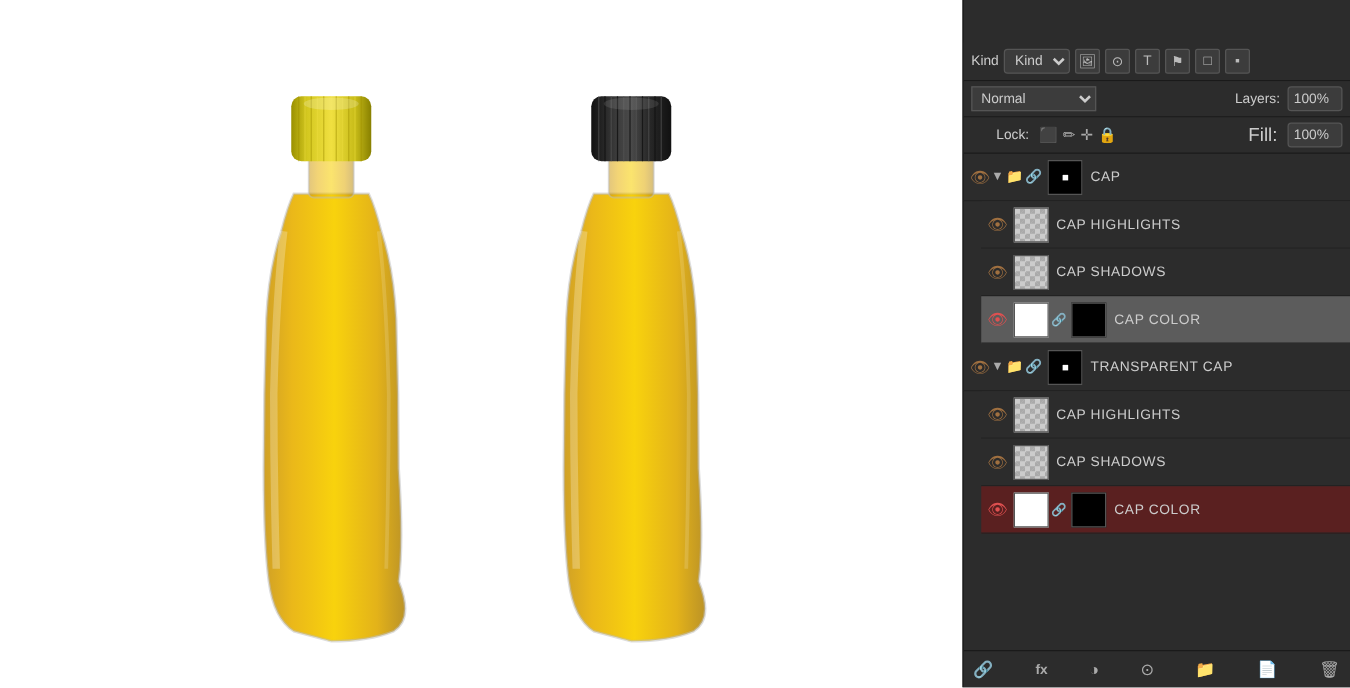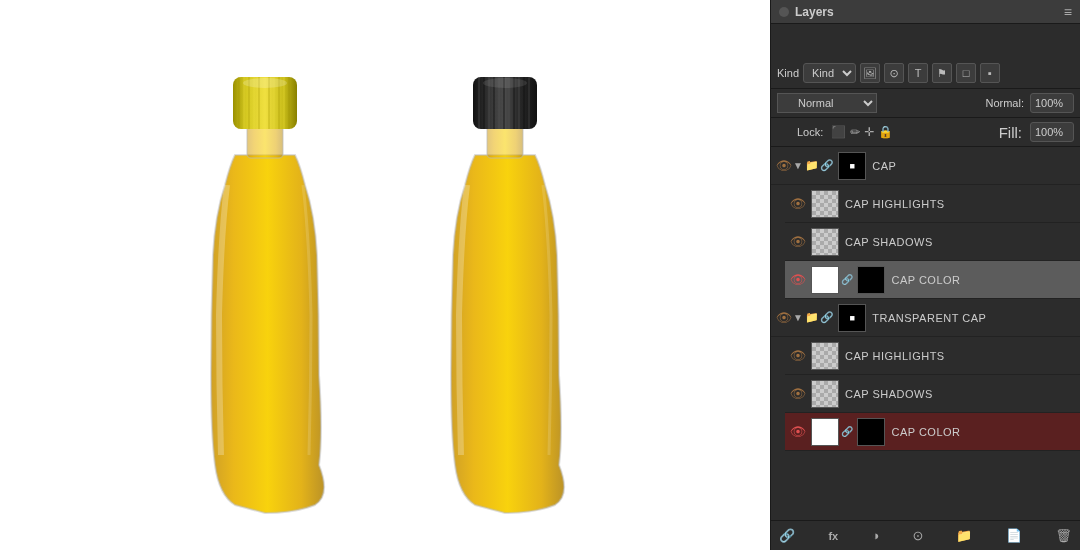--- a/index.html
+++ b/index.html
@@ -121,21 +121,21 @@
       align-items: center;
       gap: 6px;
       border-bottom: 1px solid #1a1a1a;
     }
     .blend-dropdown {
       background: #3c3c3c;
       color: #ccc;
       border: 1px solid #555;
       border-radius: 0;
       font-size: 11px;
-      padding: 1px 16px;
+      padding: 1px 3px;
       height: 20px;
       width: 100px;
     }
     .opacity-label {
       color: #ccc;
       font-size: 11px;
       margin-left: auto;
     }
     .opacity-value {
       background: #3c3c3c;
@@ -408,46 +408,39 @@
       <line x1="109" y1="42" x2="109" y2="94" stroke="#111" stroke-width="1" opacity="0.8"></line>
       <line x1="114" y1="42" x2="114" y2="94" stroke="#555" stroke-width="1" opacity="0.6"></line>
 
       <ellipse cx="90" cy="48" rx="22" ry="5" fill="white" opacity="0.1"></ellipse>
     </svg>
   </div>
 </div>
 
 <div class="layers-panel">
 
-  <div class="panel-titlebar">
-    <div class="panel-titlebar-left">
-      <div class="panel-close-btn"></div>
-      <span class="panel-title">Layers</span>
-    </div>
-    <span class="panel-menu-btn">≡</span>
-  </div>
 
   <div class="filter-bar">
     <span class="filter-label">Kind</span>
     <select class="filter-dropdown">
       <option>Kind</option>
     </select>
     <div class="filter-icon-btn">🖼</div>
     <div class="filter-icon-btn">⊙</div>
     <div class="filter-icon-btn">T</div>
     <div class="filter-icon-btn">⚑</div>
     <div class="filter-icon-btn">□</div>
     <div class="filter-icon-btn">▪</div>
   </div>
 
   <div class="blend-bar">
     <select class="blend-dropdown">
       <option>Normal</option>
     </select>
-    <span class="opacity-label">Normal:</span>
+    <span class="opacity-label">Layers:</span>
     <input class="opacity-value" type="text" value="100%" style="">
   </div>
 
   <div class="lock-bar">
     <span class="lock-label">Lock:</span>
     <div class="lock-icons">
       <span class="lock-icon">⬛</span>
       <span class="lock-icon">✏</span>
       <span class="lock-icon">✛</span>
       <span class="lock-icon">🔒</span>

